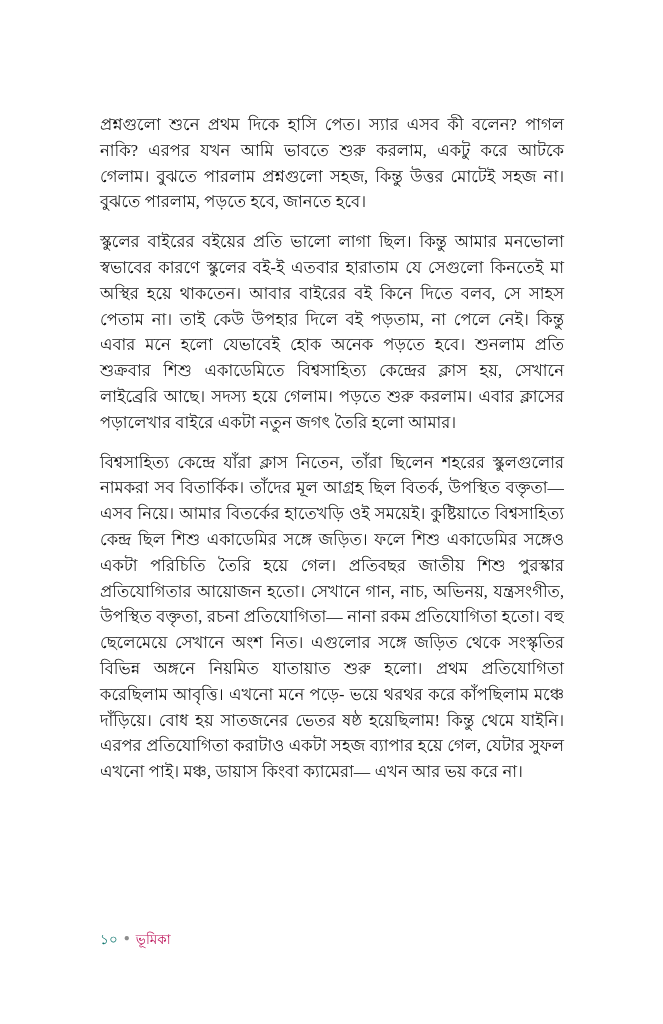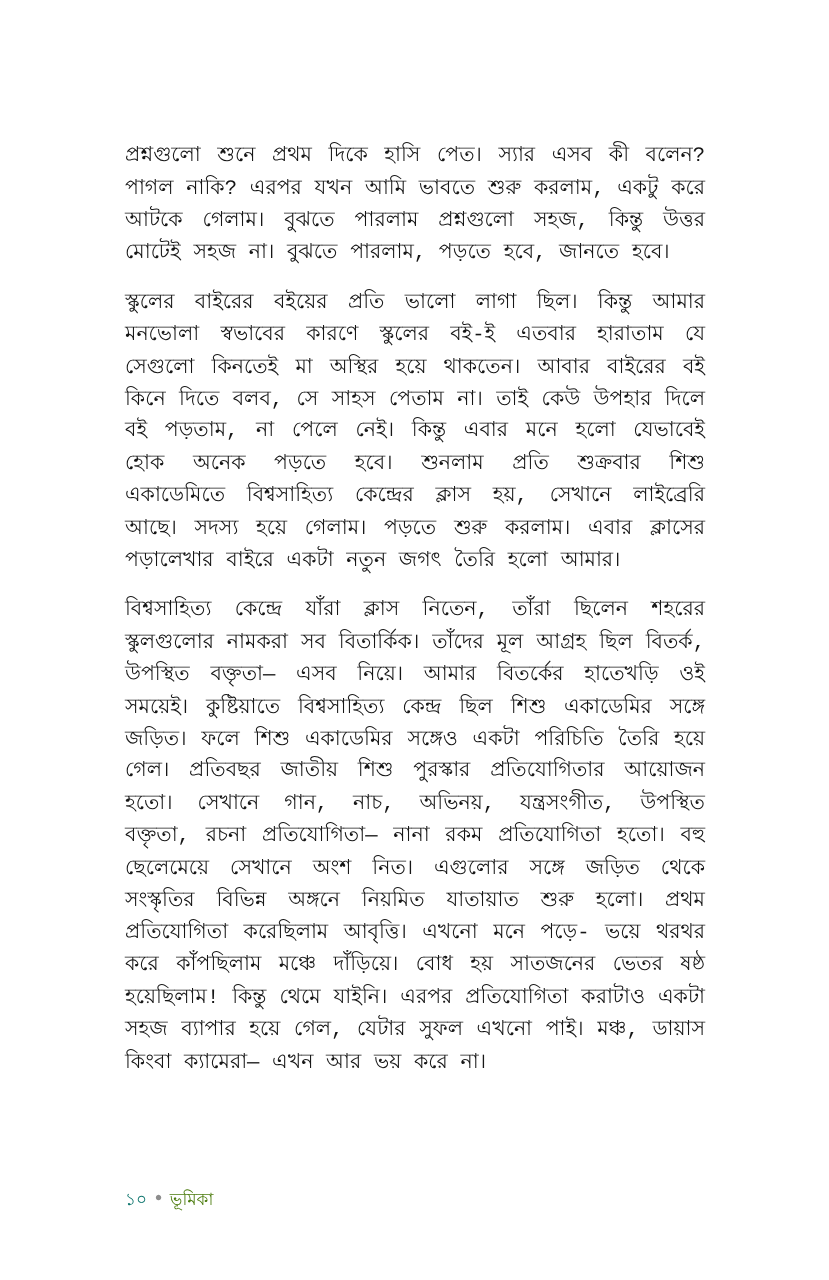--- a/index.html
+++ b/index.html
@@ -32,21 +32,21 @@
 
   .para {
     margin: 0 0 14px 0;
     padding: 0;
     font-size: 16.4px;
     line-height: 25.8px;
     color: #161616;
     text-align: justify;
     text-justify: inter-word;
     word-spacing: 0.02em;
-    font-family: Liberation Mono, monospace;
+    font-family: Liberation Serif, serif;
     text-indent: 0;
   }
 
   .para:last-child {
     margin-bottom: 0;
   }
 
   .page-footer {
     position: absolute;
     left: 100px;
@@ -67,22 +67,21 @@
   }
 
   .footer-sep {
     color: #8d8d8d;
     font-size: 10px;
     position: relative;
     top: -3px;
   }
 
   .footer-label {
-    color: #4d7c0f;
-    margin-top: 20px;
+    color: #be185d;
   }
 </style>
 </head>
 <body>
 
 <div class="page">
 
   <div class="text-block">
 
     <p class="para">প্রশ্নগুলো শুনে প্রথম দিকে হাসি পেত। স্যার এসব কী বলেন? পাগল নাকি? এরপর যখন আমি ভাবতে শুরু করলাম, একটু করে আটকে গেলাম। বুঝতে পারলাম প্রশ্নগুলো সহজ, কিন্তু উত্তর মোটেই সহজ না। বুঝতে পারলাম, পড়তে হবে, জানতে হবে।</p>

